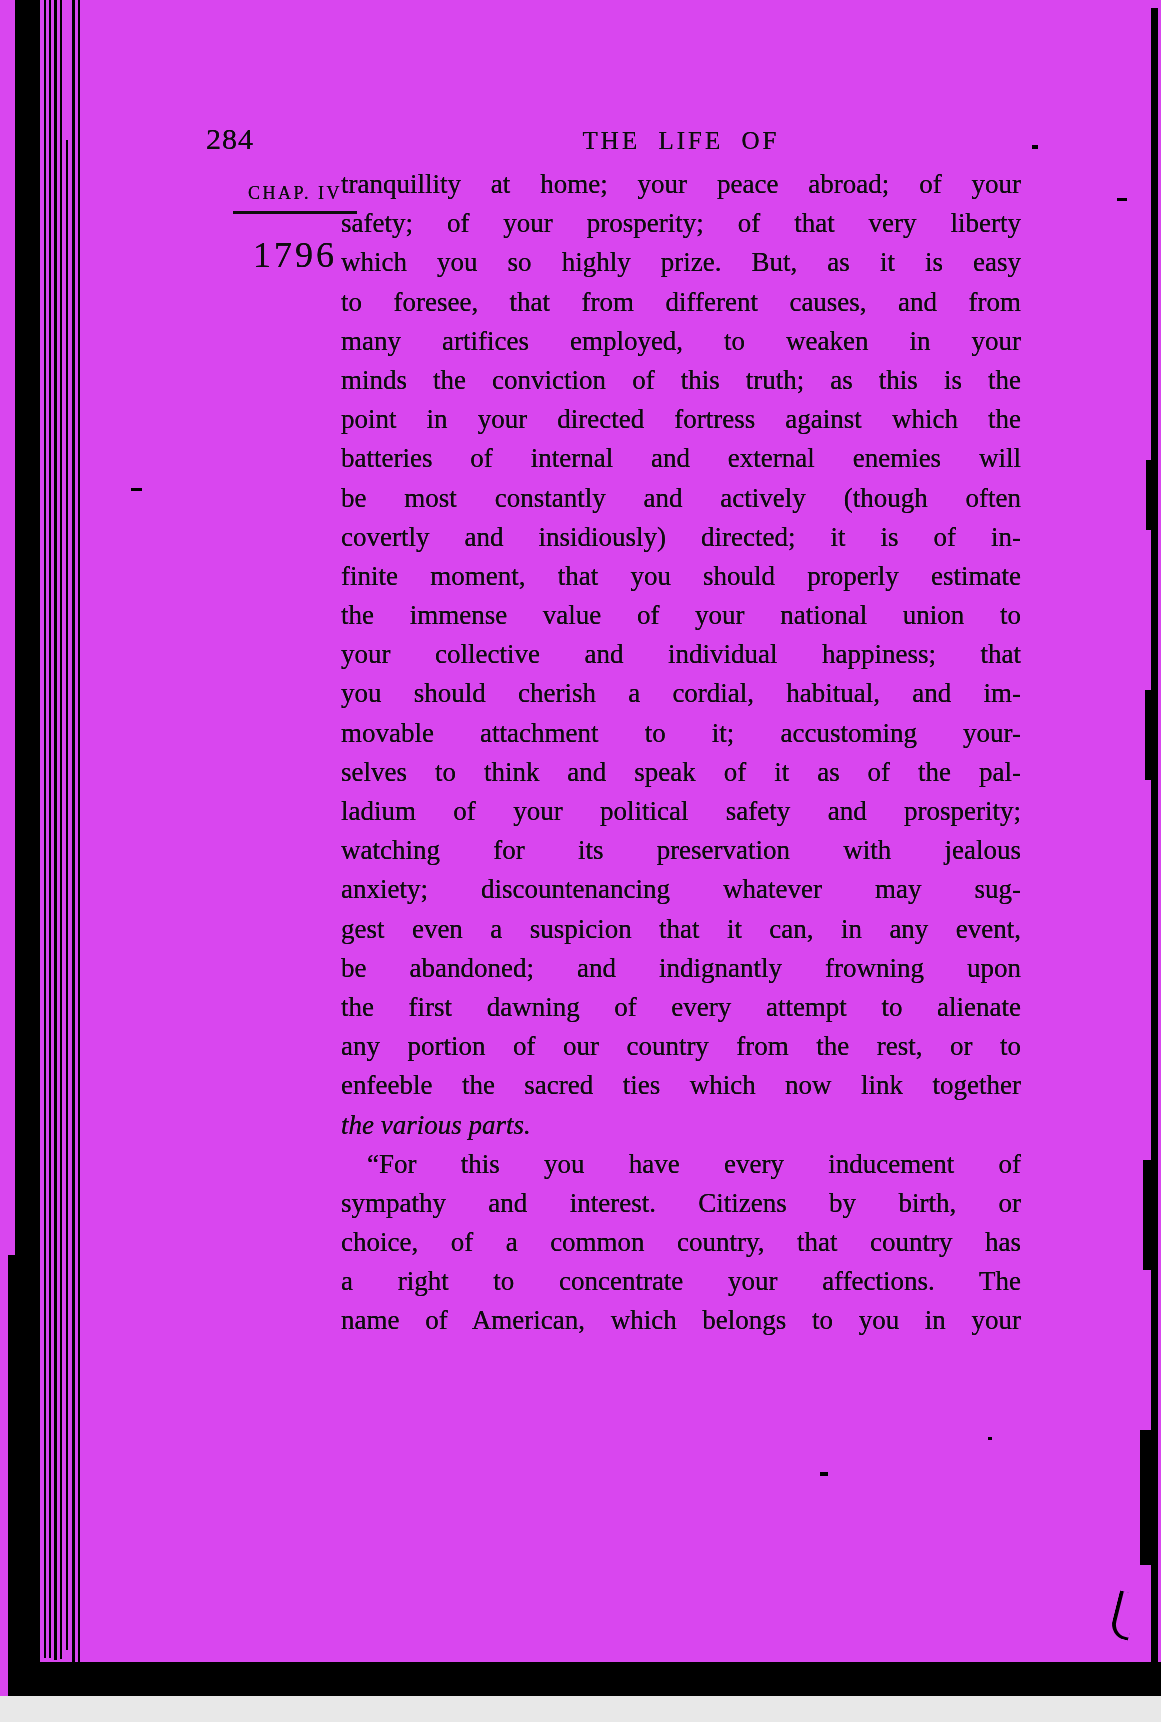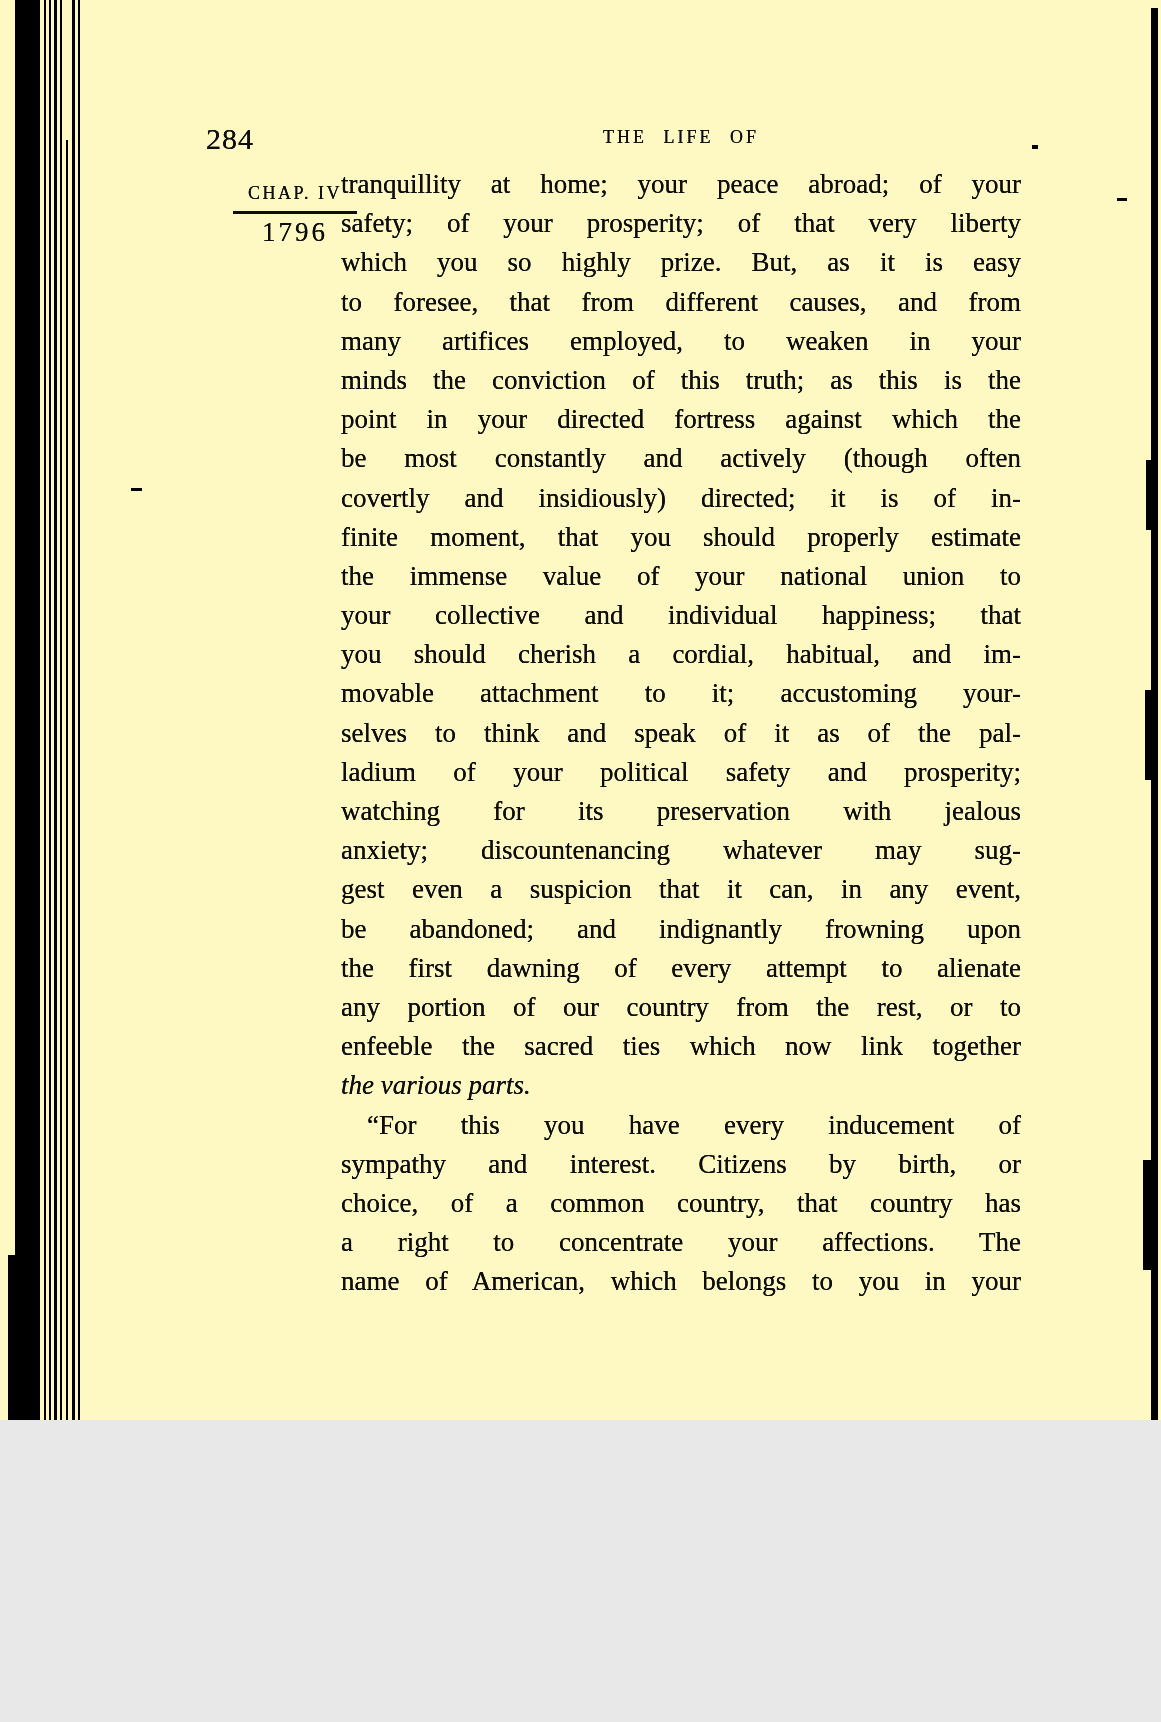--- a/index.html
+++ b/index.html
@@ -1,52 +1,52 @@
 <!DOCTYPE html>
 <html><head>
 <meta charset="utf-8">
 <style>
   html,body{margin:0;padding:0;background:#e8e8e8;}
   .sheet{
     position:relative;
-    width:1161px;height:1420px;
-    background:#fef9c3;
+    width:1161px;height:1696px;
+    background:#d946ef;
     overflow:hidden;
     font-family:"Liberation Serif","DejaVu Serif",serif;
     color:#0d0d0d;
   }
   
   .page-number{
     position:absolute;left:206px;top:122px;
     font-size:30px;letter-spacing:1px;
     text-shadow:0 0 .5px currentColor;
   }
   .running-header{
     position:absolute;left:341px;top:127px;width:680px;
     text-align:center;
-    font-size:18px;letter-spacing:3px;word-spacing:9px;
+    font-size:25px;letter-spacing:3px;word-spacing:9px;
     text-shadow:0 0 .5px currentColor;
   }
   .sidenote{
     position:absolute;left:233px;top:183px;width:124px;
     text-align:center;
   }
   .sidenote .chap{
     font-size:18px;letter-spacing:2.5px;
     text-shadow:0 0 .6px currentColor;
     white-space:nowrap;
   }
   .sidenote .rule{
     margin-top:7px;
     border-top:3px solid #0d0d0d;
     width:124px;
   }
   .sidenote .year{
-    margin-top:3px;
-    font-size:27px;letter-spacing:3px;
+    margin-top:20px;
+    font-size:36px;letter-spacing:3px;
     text-shadow:0 0 .5px currentColor;
   }
   .body-text{
     position:absolute;left:341px;top:165px;width:680px;
     font-size:27px;
   }
   .line{
     height:39.2px;line-height:39.2px;
     text-align:justify;
     text-align-last:justify;
@@ -79,20 +79,21 @@
   </div>
 
   <div class="body-text" id="body-text">
       <div class="line">tranquillity at home; your peace abroad; of your</div>
       <div class="line">safety; of your prosperity; of that very liberty</div>
       <div class="line">which you so highly prize.  But, as it is easy</div>
       <div class="line">to foresee, that from different causes, and from</div>
       <div class="line">many artifices employed, to weaken in your</div>
       <div class="line">minds the conviction of this truth; as this is the</div>
       <div class="line">point in your directed fortress against which the</div>
+      <div class="line">batteries of internal and external enemies will</div>
       <div class="line">be most constantly and actively (though often</div>
       <div class="line">covertly and insidiously) directed; it is of in-</div>
       <div class="line">finite moment, that you should properly estimate</div>
       <div class="line">the immense value of your national union to</div>
       <div class="line">your collective and individual happiness; that</div>
       <div class="line">you should cherish a cordial, habitual, and im-</div>
       <div class="line">movable attachment to it; accustoming your-</div>
       <div class="line">selves to think and speak of it as of the pal-</div>
       <div class="line">ladium of your political safety and prosperity;</div>
       <div class="line">watching for its preservation with jealous</div>

